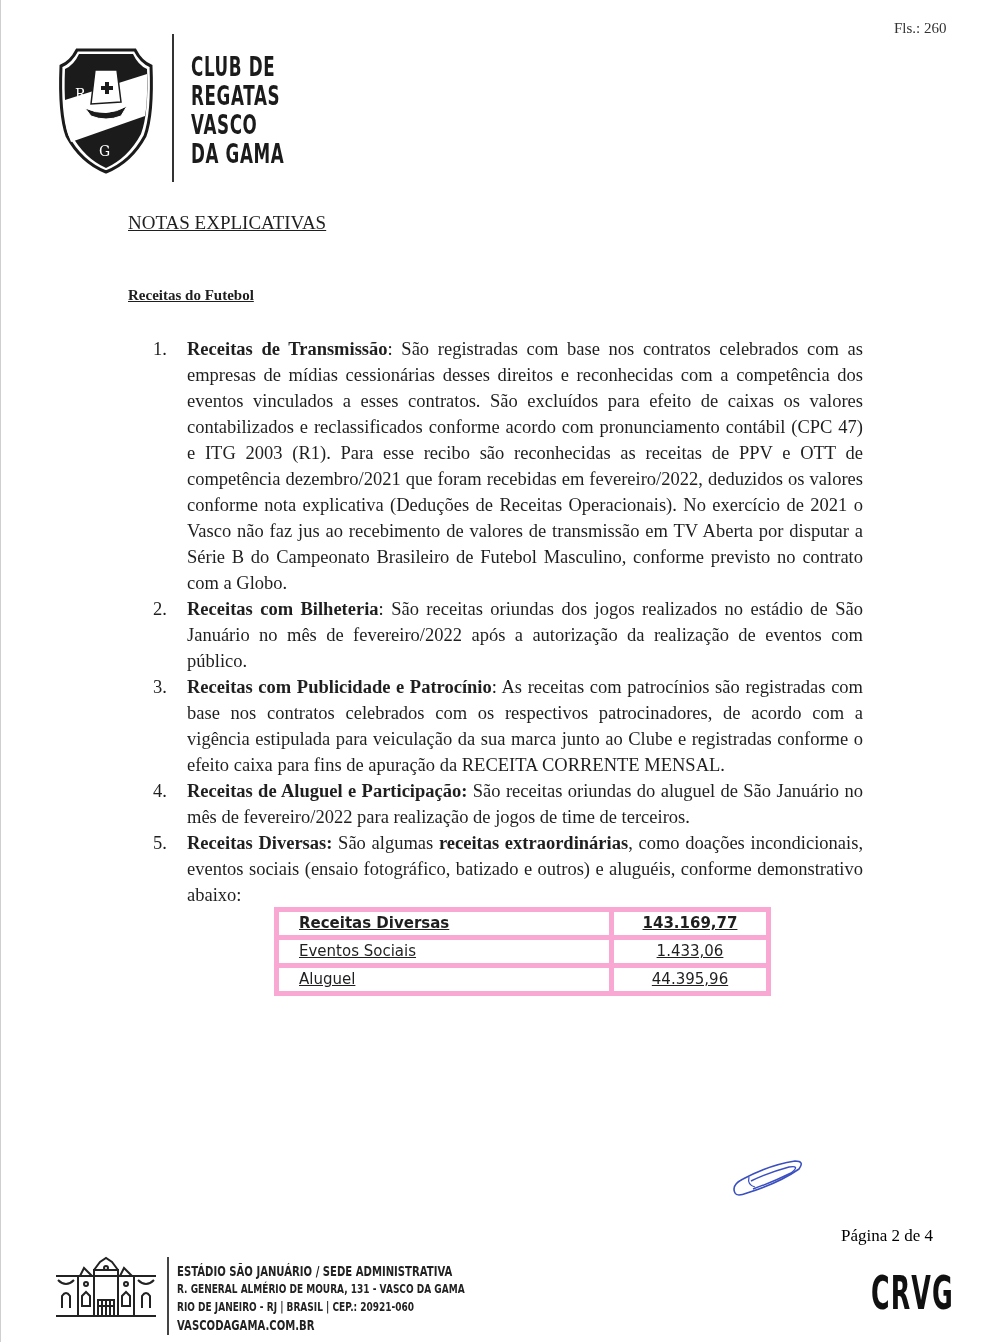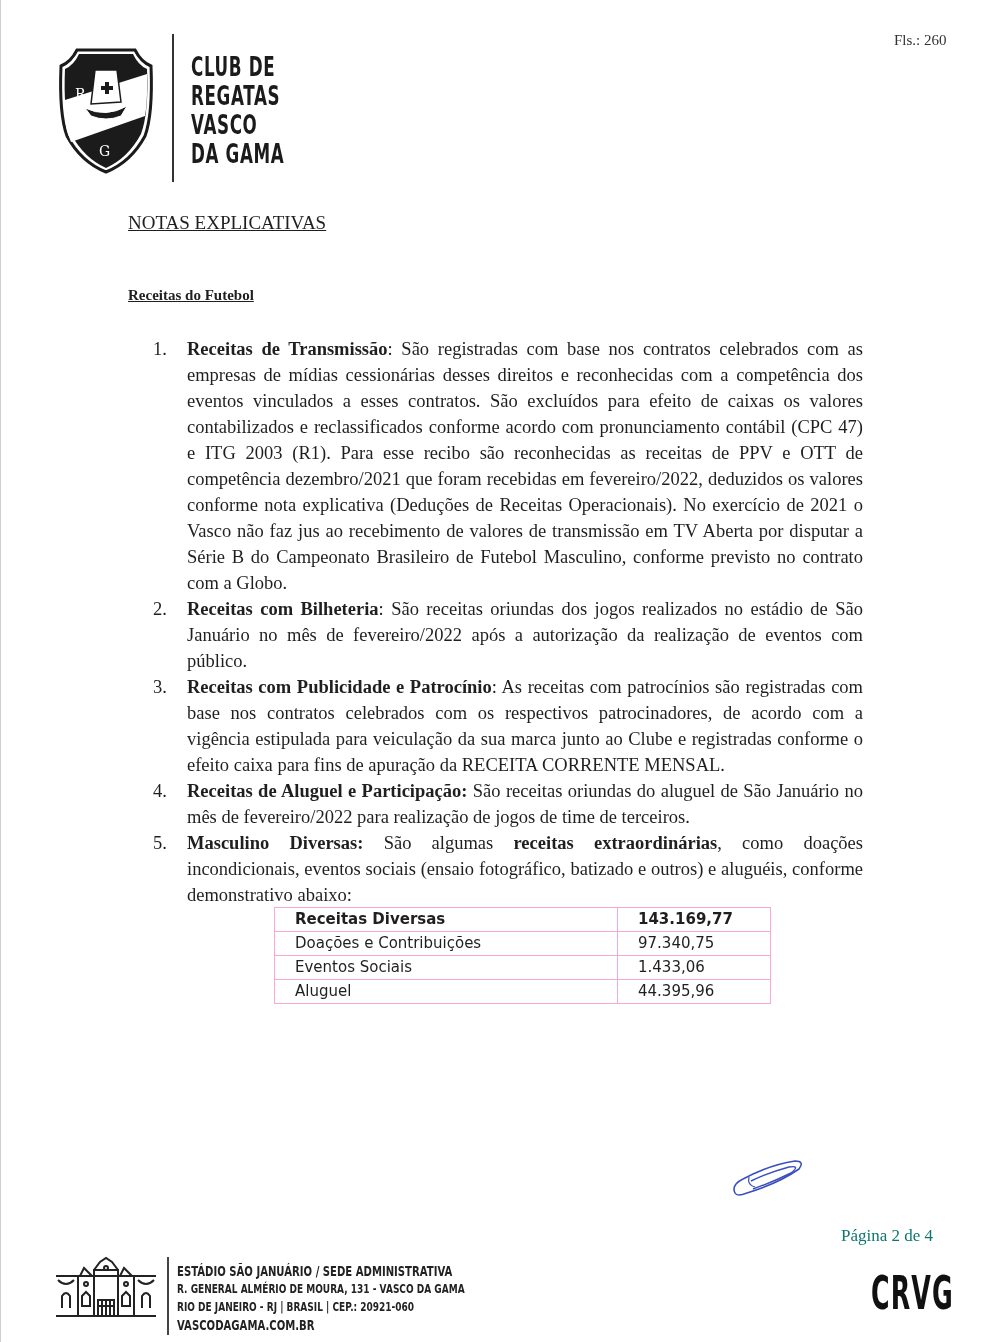--- a/index.html
+++ b/index.html
@@ -1,44 +1,44 @@
 <!DOCTYPE html>
 <html><head>
   <meta charset="utf-8">
   <style>
     html, body { margin: 0; padding: 0; background: #ffffff; }
     body { width: 1000px; height: 1342px; position: relative; overflow: hidden; color: #1f1f1f; }
     .page { position: absolute; left: 0; top: 0; width: 1000px; height: 1342px; background: #fff; border-left: 1px solid #cfcfcf; box-sizing: border-box; }
 
-    .fls { position: absolute; left: 893px; top: 32px; font-family: "Liberation Serif", serif; font-size: 15px; color: #333; }
+    .fls { position: absolute; left: 893px; top: 20px; font-family: "Liberation Serif", serif; font-size: 15px; color: #333; }
 
     .logo-crest { position: absolute; left: 54px; top: 44px; width: 102px; height: 130px; }
     .logo-divider { position: absolute; left: 171px; top: 34px; width: 2px; height: 148px; background: #333; }
     .logo-text { position: absolute; left: 190px; top: 52px; font-family: "DejaVu Sans", sans-serif; font-weight: bold; font-size: 27px; line-height: 29px; transform: scaleX(0.62); transform-origin: left top; letter-spacing: 1px; color: #1b1b1b; }
     .logo-text div { white-space: nowrap; }
 
     .serif { font-family: "Liberation Serif", serif; }
     .title { position: absolute; left: 127px; top: 212px; font-size: 19px; font-weight: normal; text-decoration: underline; }
     .subtitle { position: absolute; left: 127px; top: 287px; font-size: 15px; font-weight: bold; text-decoration: underline; }
 
     .list { position: absolute; left: 152px; top: 336px; width: 710px; font-size: 18.5px; line-height: 26px; }
     .item { position: relative; padding-left: 34px; text-align: justify; }
     .item .num { position: absolute; left: 0; top: 0; }
     .item b { font-weight: bold; margin-top: 12px; }
 
     .table-wrap { position: absolute; left: 273px; top: 907px; width: 497px; }
     table.rd { border-collapse: collapse; width: 100%; font-family: "DejaVu Sans", sans-serif; font-size: 15px; }
-    table.rd td { border: 1px solid #f9a8d4; padding: 0 20px; height: 23px; line-height: 23px; }
-    table.rd td.v { text-align: left; width: 112px; }
+    table.rd td { border: 5px solid #f9a8d4; padding: 0 20px; height: 23px; line-height: 23px; text-decoration: underline; }
+    table.rd td.v { text-align: center; width: 112px; }
     table.rd tr.head td { font-weight: bold; }
 
     .closing { position: absolute; left: 186px; top: 1012px; width: 676px; font-size: 18.5px; line-height: 26px; text-align: justify; }
 
     .signature { position: absolute; left: 728px; top: 1155px; width: 80px; height: 45px; }
-    .page-num { position: absolute; left: 840px; top: 1226px; font-family: "Liberation Serif", serif; font-size: 17px; color: #0f766e; }
+    .page-num { position: absolute; left: 840px; top: 1226px; font-family: "Liberation Serif", serif; font-size: 17px; color: #000000; }
 
     .footer-building { position: absolute; left: 53px; top: 1256px; width: 104px; height: 64px; }
     .footer-divider { position: absolute; left: 166px; top: 1257px; width: 2px; height: 78px; background: #444; }
     .footer-text { position: absolute; left: 176px; top: 1262px; font-family: "DejaVu Sans", sans-serif; font-weight: bold; color: #222; transform: scaleX(0.72); transform-origin: left top; }
     .footer-text .l1 { font-size: 14px; line-height: 18px; white-space: nowrap; }
     .footer-text .l2 { font-size: 12.5px; line-height: 18px; white-space: nowrap; }
     .crvg { position: absolute; left: 870px; top: 1268px; font-family: "DejaVu Sans", sans-serif; font-weight: bold; font-size: 46px; line-height: 50px; transform: scaleX(0.55); transform-origin: left top; color: #111; letter-spacing: 2px; }
   </style>
 </head>
 <body>
@@ -80,34 +80,30 @@
     <div class="item">
       <span class="num">3.</span>
       <b>Receitas com Publicidade e Patrocínio</b><span>:</span><span> As receitas com patrocínios são registradas com base nos contratos celebrados com os respectivos patrocinadores, de acordo com a vigência estipulada para veiculação da sua marca junto ao Clube e registradas conforme o efeito caixa para fins de apuração da RECEITA CORRENTE MENSAL.</span>
     </div>
     <div class="item">
       <span class="num">4.</span>
       <b>Receitas de Aluguel e Participação:</b><span> São receitas oriundas do aluguel de São Januário no mês de fevereiro/2022 para realização de jogos de time de terceiros.</span>
     </div>
     <div class="item">
       <span class="num">5.</span>
-      <b>Masculino Diversas:</b><span> São algumas </span><b>receitas extraordinárias</b><span>, como doações incondicionais, eventos sociais (ensaio fotográfico, batizado e outros) e aluguéis, conforme demonstrativo abaixo:</span>
+      <b>Receitas Diversas:</b><span> São algumas </span><b>receitas extraordinárias</b><span>, como doações incondicionais, eventos sociais (ensaio fotográfico, batizado e outros) e aluguéis, conforme demonstrativo abaixo:</span>
     </div>
   </div>
 
   <div class="table-wrap">
     <table class="rd">
       <tbody>
           <tr class="head">
         <td>Receitas Diversas</td>
         <td class="v">143.169,77</td>
-      </tr>
-      <tr>
-        <td>Doações e Contribuições</td>
-        <td class="v">97.340,75</td>
       </tr>
       <tr>
         <td>Eventos Sociais</td>
         <td class="v">1.433,06</td>
       </tr>
       <tr>
         <td>Aluguel</td>
         <td class="v">44.395,96</td>
       </tr>
     </tbody>

